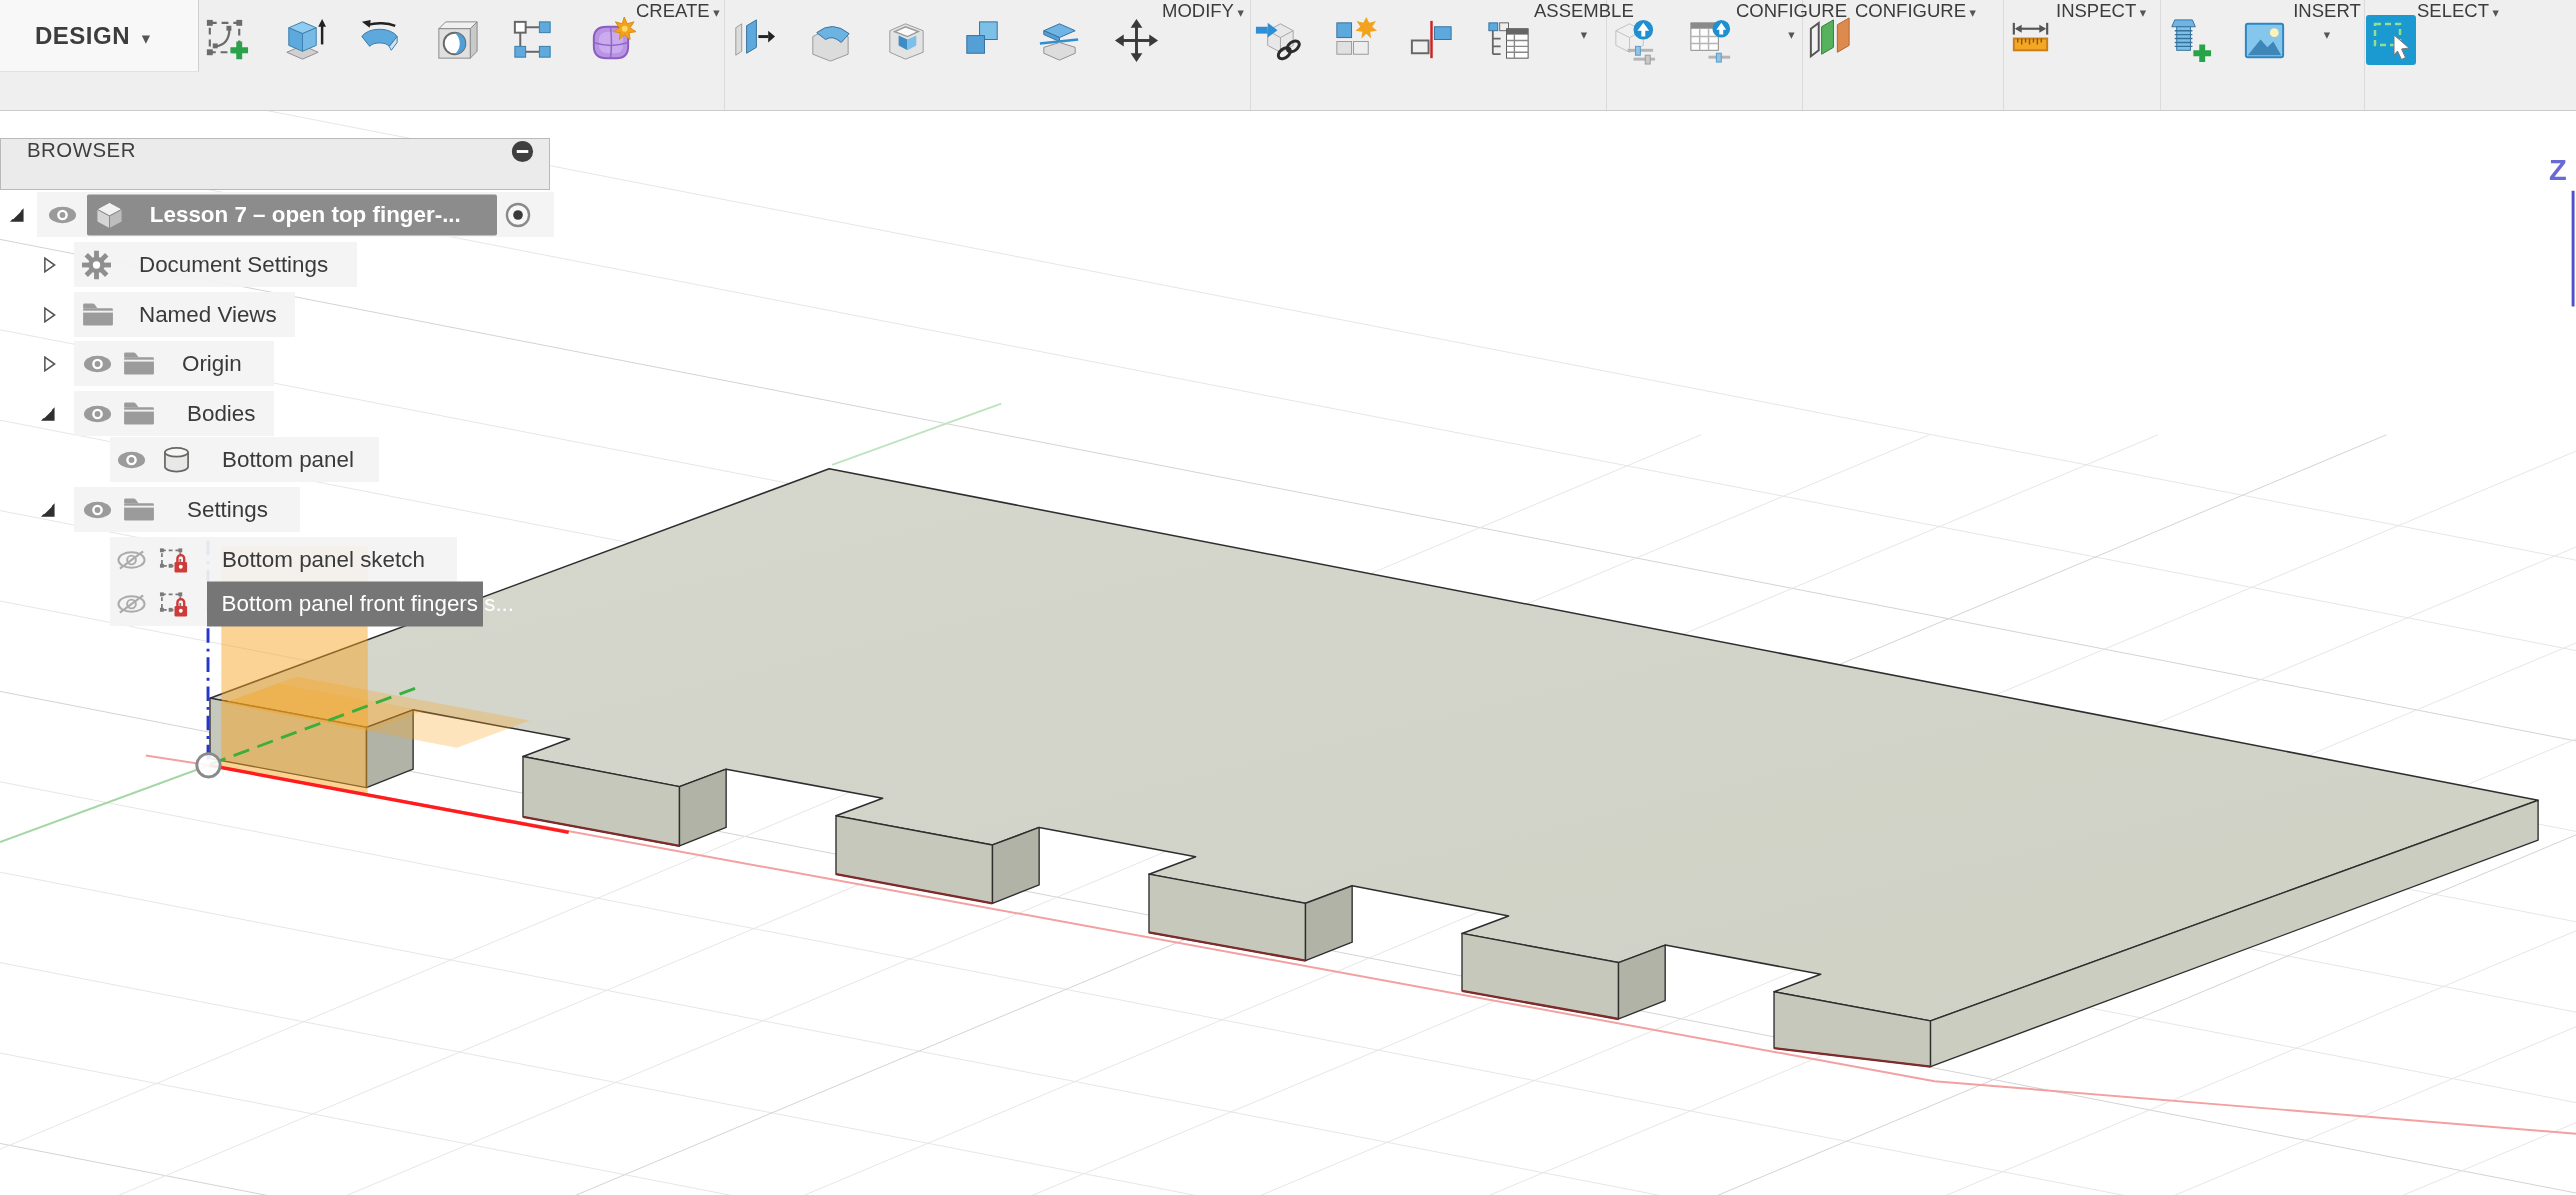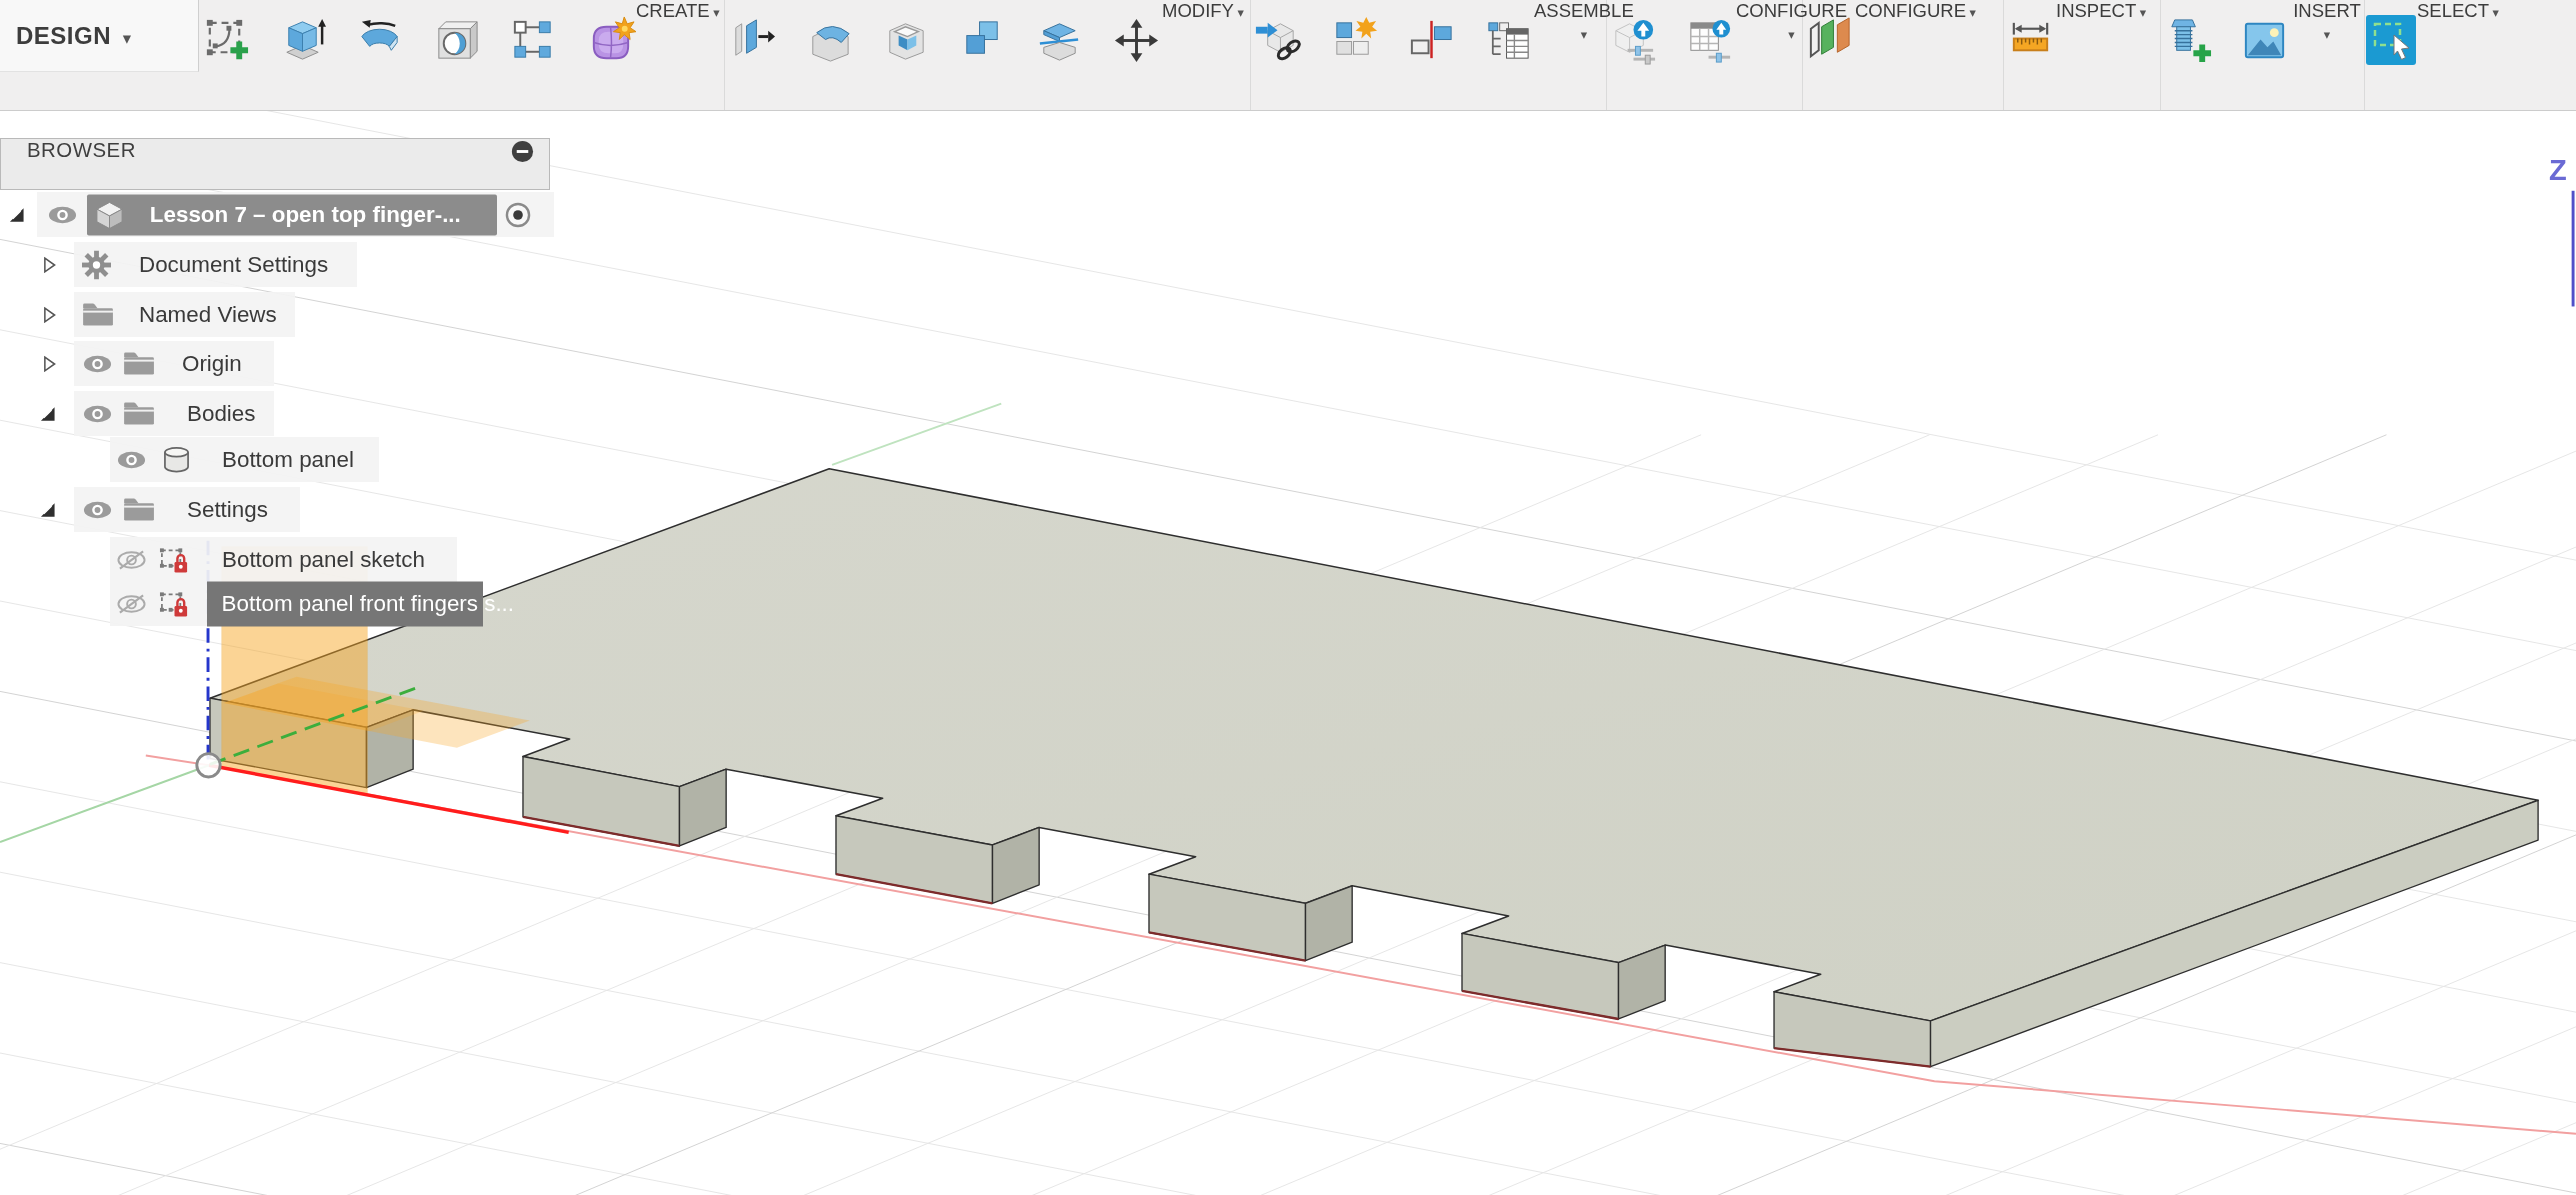--- a/index.html
+++ b/index.html
@@ -1,21 +1,21 @@
 <!DOCTYPE html>
 <html><head>
 <meta charset="utf-8">
 <style>
   html,body{margin:0;padding:0;width:2576px;height:1196px;overflow:hidden;
     font-family:"Liberation Sans",sans-serif;background:#ffffff;}
   
   .toolbar{position:absolute;top:0;left:0;width:2576px;height:110px;
     background:#f0efef;border-bottom:1px solid #cccccc;display:flex;z-index:30;}
   .design-menu{width:199px;height:72px;background:#f8f8f8;border-right:1px solid #cfcfcf;
-    border-bottom:1px solid #e2e2e2;display:flex;align-items:center;padding-left:16px;
+    border-bottom:1px solid #e2e2e2;display:flex;align-items:center;padding-left:35px;
     box-sizing:border-box;cursor:default;}
   .design-menu .dlabel{font-size:24px;font-weight:700;color:#3d3d3d;letter-spacing:0.5px;}
   .design-menu .dlabel::after{content:"▾";font-size:16.5px;color:#555;margin-left:11.7px;font-weight:400;}
   .tgroup{height:110px;border-right:1px solid #dadada;box-sizing:border-box;
     display:flex;flex-direction:row;}
   .ticons{display:flex;justify-content:center;align-items:center;gap:25px;height:80px;}
   .tbtn{width:52px;height:52px;display:flex;align-items:center;justify-content:center;cursor:pointer;}
   .tlabel{text-align:center;font-size:18.5px;color:#3c3c3c;cursor:pointer;}
   .tlabel::after{content:" ▾";font-size:12.6px;color:#555;}
   

